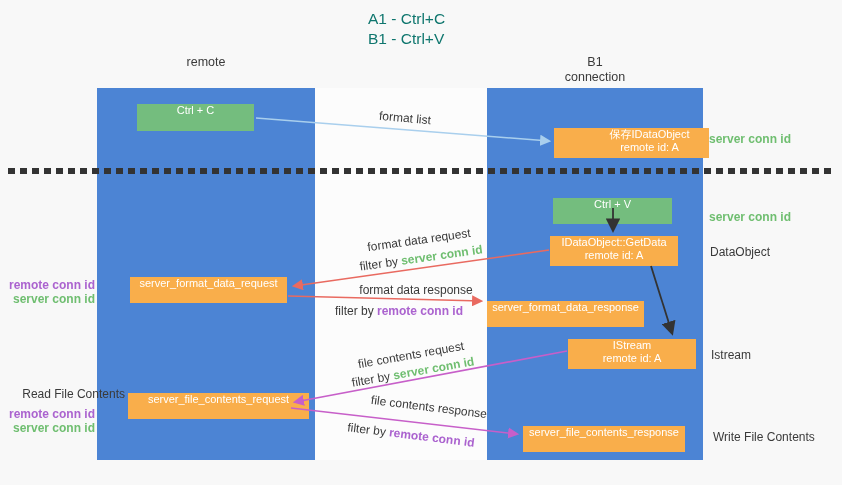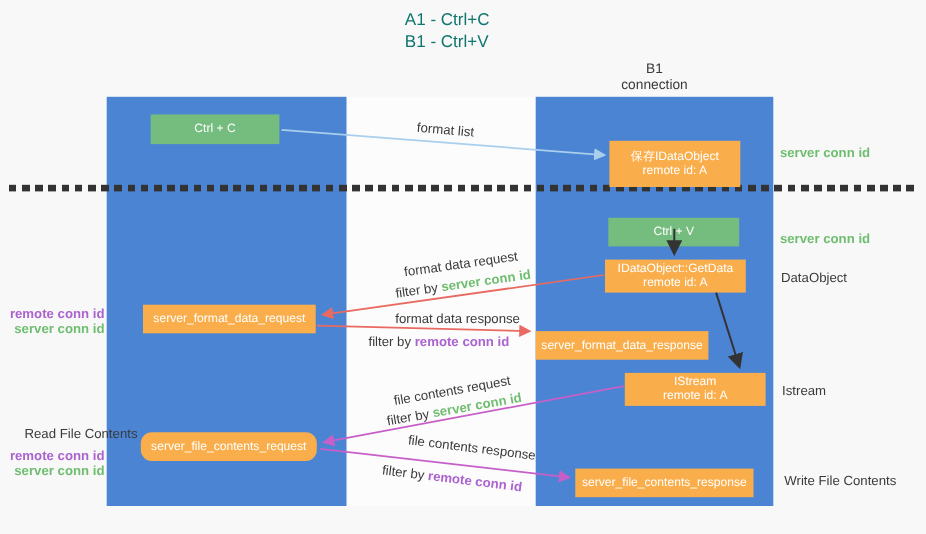--- a/index.html
+++ b/index.html
@@ -11,21 +11,21 @@
   .lane{position:absolute;left:315px;top:88px;width:172px;height:372px;background:#fcfcfc;}
   .col{position:absolute;top:88px;height:372px;background:#4C84D4;}
   .col-a{left:97px;width:218px;}
   .col-b{left:487px;width:216px;}
   .dotted{position:absolute;left:8px;top:168px;width:826px;height:6px;
     background:repeating-linear-gradient(90deg,#333 0 7px,transparent 7px 12px);}
   .hdr{position:absolute;top:55px;text-align:center;font-size:12.5px;line-height:15px;color:#3a3a3a;}
   .hdr-a{left:97px;width:218px;}
   .hdr-b{left:487px;width:216px;}
   .title{position:absolute;left:368px;top:9px;font-size:15.5px;line-height:20px;color:#0f766e;}
-  .node{position:absolute;display:flex;flex-direction:column;align-items:center;justify-content:center;
+  .node{position:absolute;display:flex;flex-direction:column;align-items:center;justify-content:flex-start;
     color:#fff;font-size:11px;line-height:13px;text-align:center;white-space:nowrap;}
   .green{background:#74BD7E;}
   .orange{background:#F9AE4B;}
   .side{position:absolute;font-size:12px;font-weight:bold;line-height:14px;white-space:nowrap;}
   .side.plain{font-weight:normal;text-align:right;}
   .left-side{left:0;width:95px;text-align:right;}
   .green-t{color:#6FBE70;}
   .purple-t{color:#AB63CF;}
   .elabel{position:absolute;font-size:12px;color:#3a3a3a;white-space:nowrap;}
   .elabel b.green-t,.elabel b.purple-t{font-weight:bold;}
@@ -40,31 +40,32 @@
 <div class="col col-b"></div>
 
 <div class="dotted"></div>
 
 <div class="title">
   <div>A1 - Ctrl+C</div>
   <div>B1 - Ctrl+V</div>
 </div>
 
 <div class="hdr hdr-a">
+  <div>remote</div>
 </div>
 <div class="hdr hdr-b">
   <div>B1</div>
   <div>connection</div>
 </div>
 
 <div class="node green" style="left:137px;top:104px;width:117px;height:27px;">
   <span>Ctrl + C</span>
 </div>
 
-<div class="node orange" style="left:554px;top:128px;width:119px;height:42px;">
+<div class="node orange" style="left:554px;top:128px;width:119px;height:30px;padding-left:36px;">
   <span>保存IDataObject</span>
   <span>remote id: A</span>
 </div>
 
 <div class="node green" style="left:553px;top:198px;width:119px;height:26px;">
   <span>Ctrl + V</span>
 </div>
 
 <div class="node orange" style="left:550px;top:236px;width:128px;height:30px;">
   <span>IDataObject::GetData</span>
@@ -77,21 +78,21 @@
 
 <div class="node orange" style="left:487px;top:289px;width:157px;height:26px;margin-top:12px;">
   <span>server_format_data_response</span>
 </div>
 
 <div class="node orange" style="left:568px;top:339px;width:128px;height:30px;">
   <span>IStream</span>
   <span>remote id: A</span>
 </div>
 
-<div class="node orange" style="left:128px;top:393px;width:160px;height:26px;border-radius:10px;">
+<div class="node orange" style="left:128px;top:393px;width:181px;height:26px;">
   <span>server_file_contents_request</span>
 </div>
 
 <div class="node orange" style="left:523px;top:426px;width:162px;height:26px;">
   <span>server_file_contents_response</span>
 </div>
 
 <div class="side green-t" style="left:709px;top:132px;">server conn id</div>
 <div class="side green-t" style="left:709px;top:210px;">server conn id</div>
 <div class="side plain" style="left:710px;top:245px;">DataObject</div>

